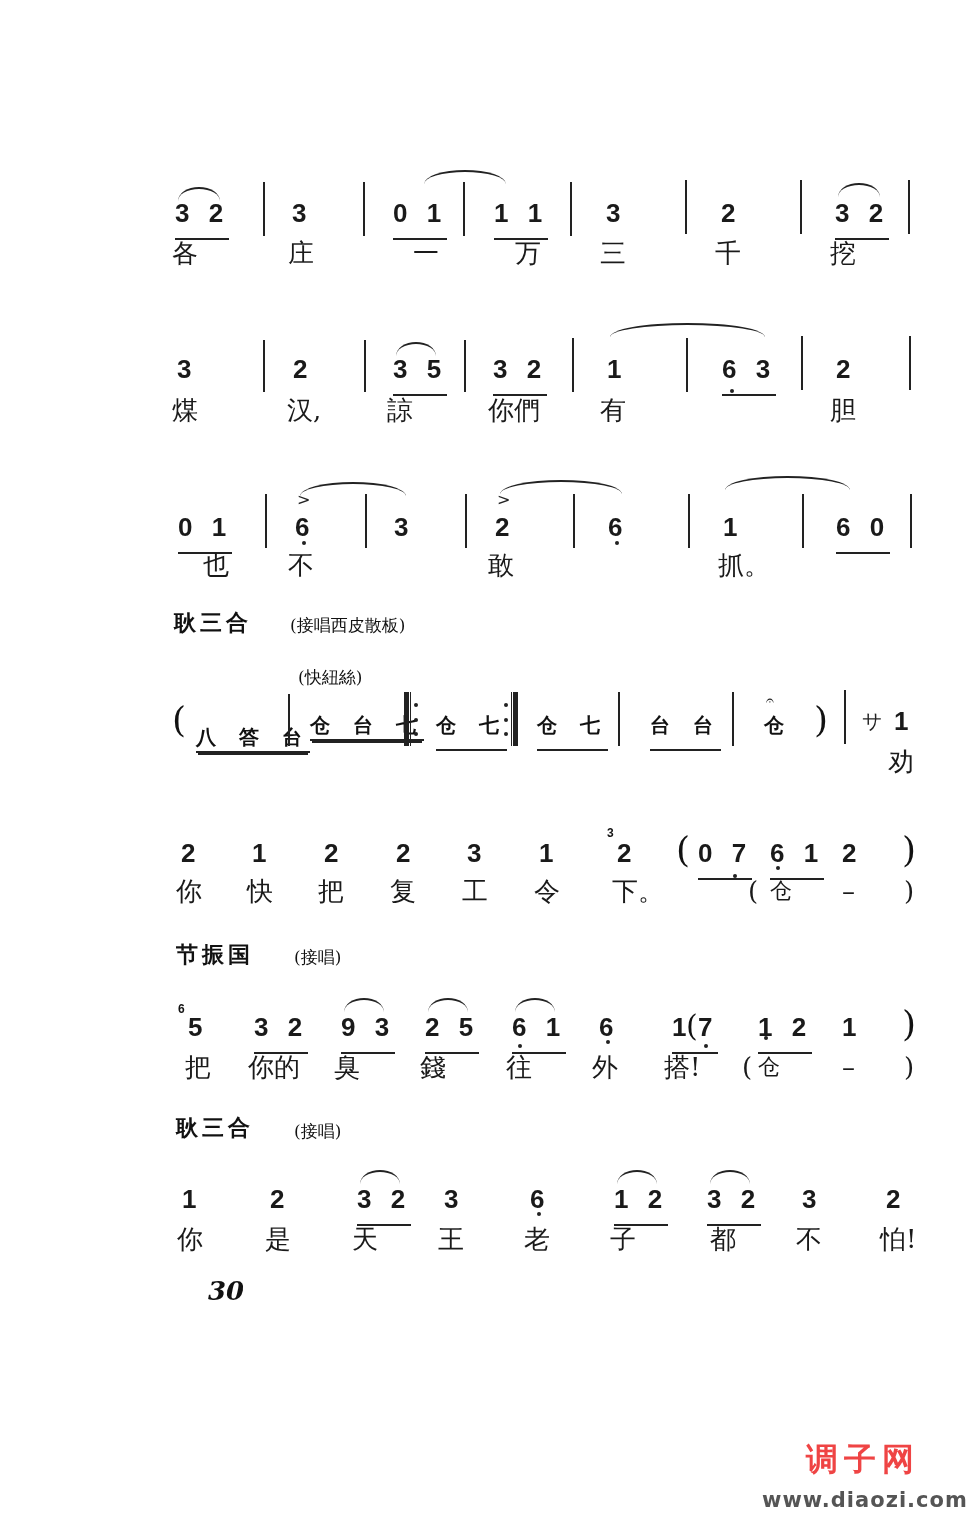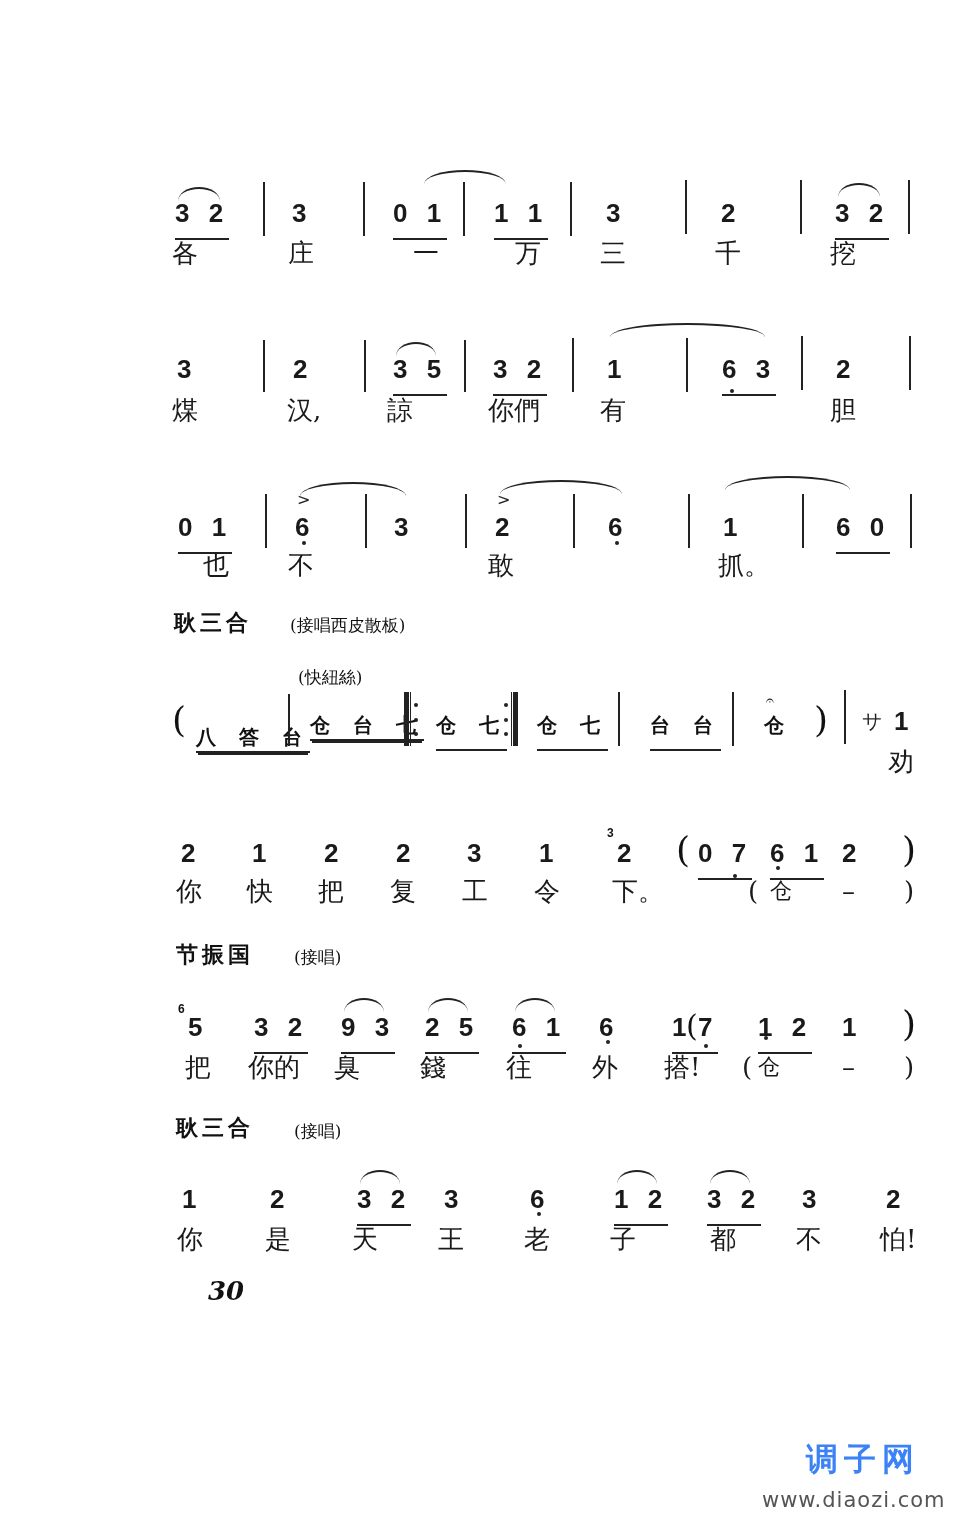--- a/index.html
+++ b/index.html
@@ -14,22 +14,22 @@
   .bar { position: absolute; width: 2px; background: #222; }
   .slur { position: absolute; border-top: 2px solid #222; border-radius: 50% 50% 0 0 / 100% 100% 0 0; height: 12px; }
   .dot { position: absolute; width: 4px; height: 4px; background: #222; border-radius: 50%; }
   .acc { position: absolute; font-family: "DejaVu Sans", sans-serif; font-size: 16px; color: #222; }
   .role { position: absolute; font-family: "DejaVu Sans", sans-serif; font-weight: bold; font-size: 22px; letter-spacing: 4px; }
   .note-dir { position: absolute; font-family: "DejaVu Serif", serif; font-size: 17px; }
   .perc { position: absolute; font-family: "DejaVu Sans", sans-serif; font-weight: bold; font-size: 20px; letter-spacing: 8px; white-space: nowrap; }
   .paren { position: absolute; font-family: "DejaVu Serif", serif; font-size: 36px; line-height: 40px; }
   .pagenum { position: absolute; font-family: "DejaVu Serif", serif; font-style: italic; font-weight: bold; font-size: 26px; }
   .grace { position: absolute; font-family: "Liberation Sans", sans-serif; font-weight: bold; font-size: 12px; }
-  .wm1 { position: absolute; font-family: "DejaVu Sans", sans-serif; font-weight: bold; font-size: 32px; color: #3b82f6; letter-spacing: 6px; }
-  .wm2 { position: absolute; font-family: "DejaVu Sans", sans-serif; font-weight: normal; font-size: 21px; color: #555; letter-spacing: 1px; }
+  .wm1 { position: absolute; font-family: "DejaVu Sans", sans-serif; font-weight: bold; font-size: 32px; color: #ef4444; letter-spacing: 6px; }
+  .wm2 { position: absolute; font-family: "DejaVu Sans", sans-serif; font-weight: bold; font-size: 21px; color: #555; letter-spacing: 1px; }
 </style>
 </head>
 <body>
 
 <div>
   <div class="slur" style="left:178px;top:187px;width:42px;"></div>
   <div class="n ul" style="left:175px;top:198px;">3 2</div>
   <div class="bar" style="left:263px;top:182px;height:54px;"></div>
   <div class="n" style="left:292px;top:198px;">3</div>
   <div class="bar" style="left:363px;top:182px;height:54px;"></div>

